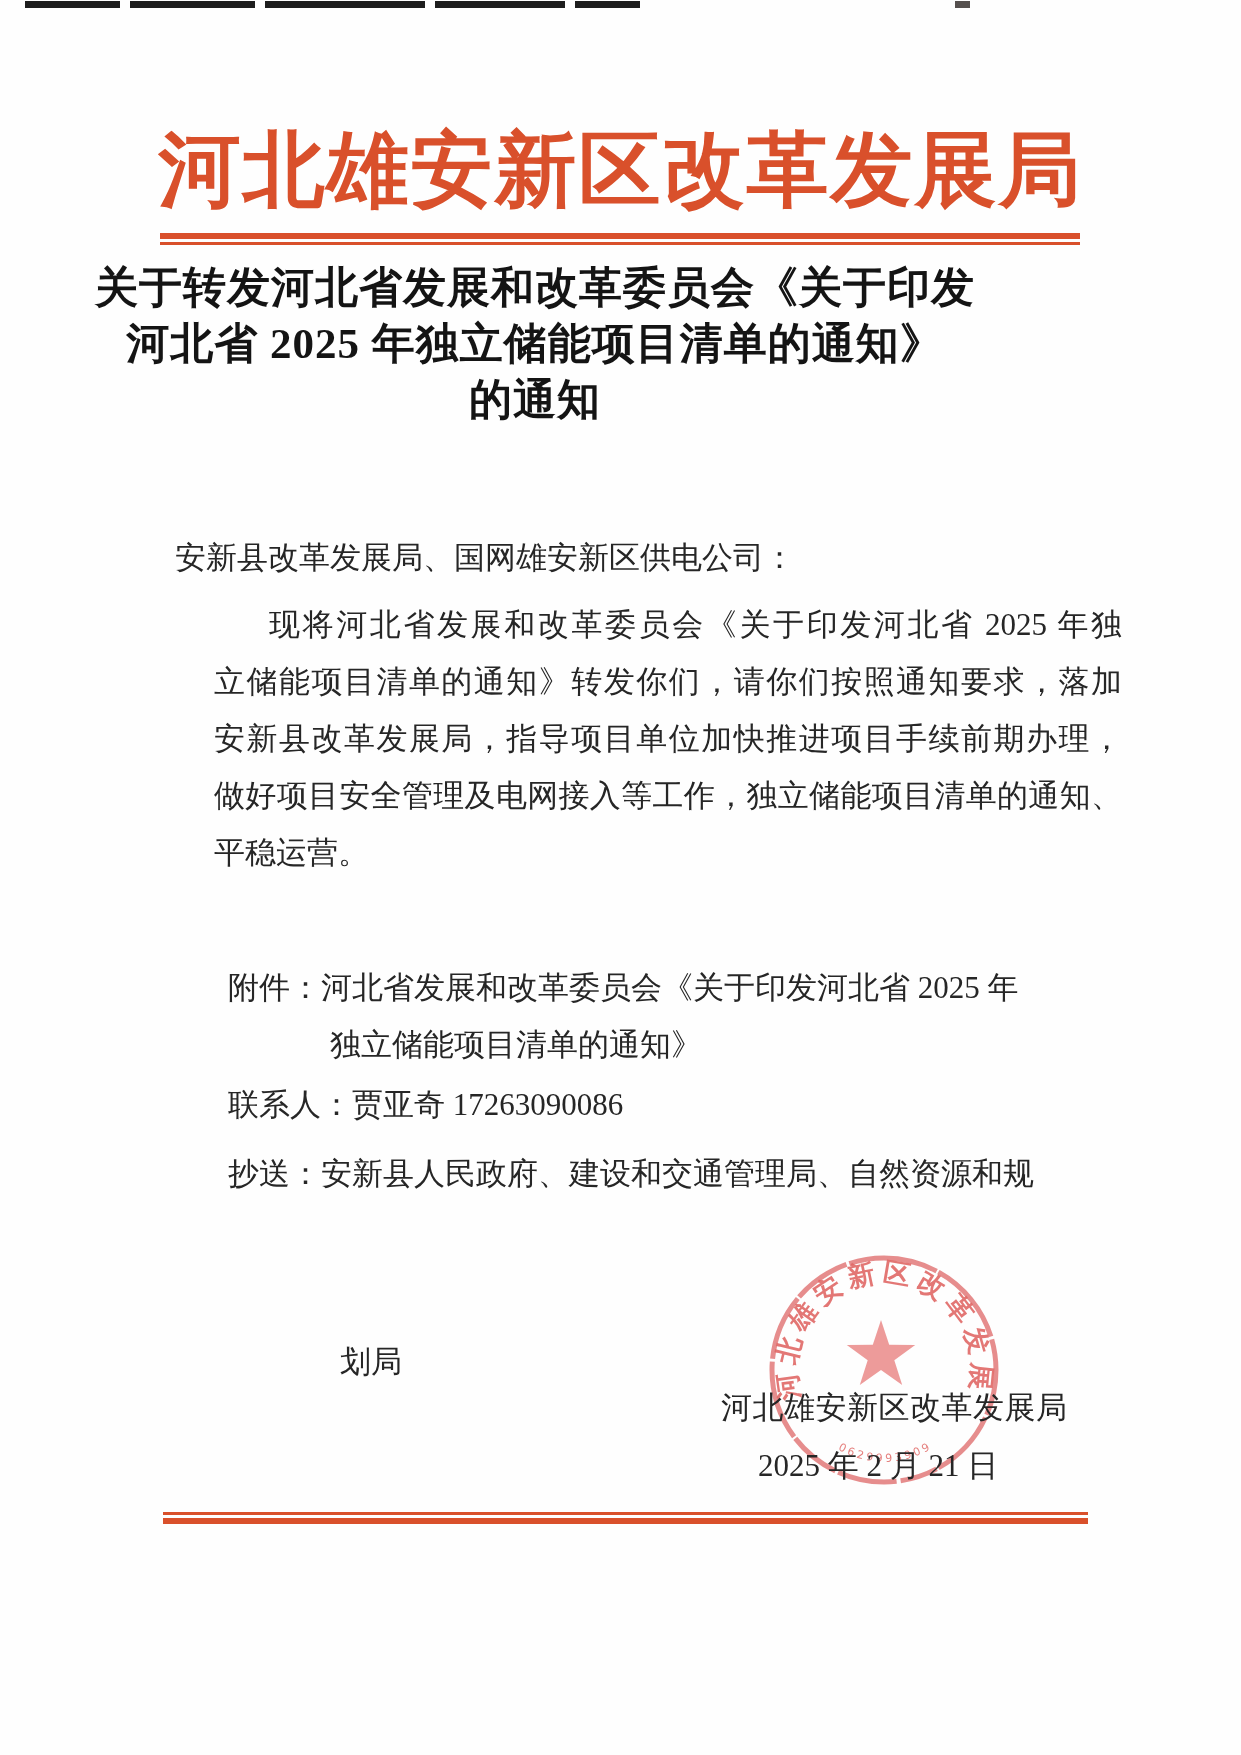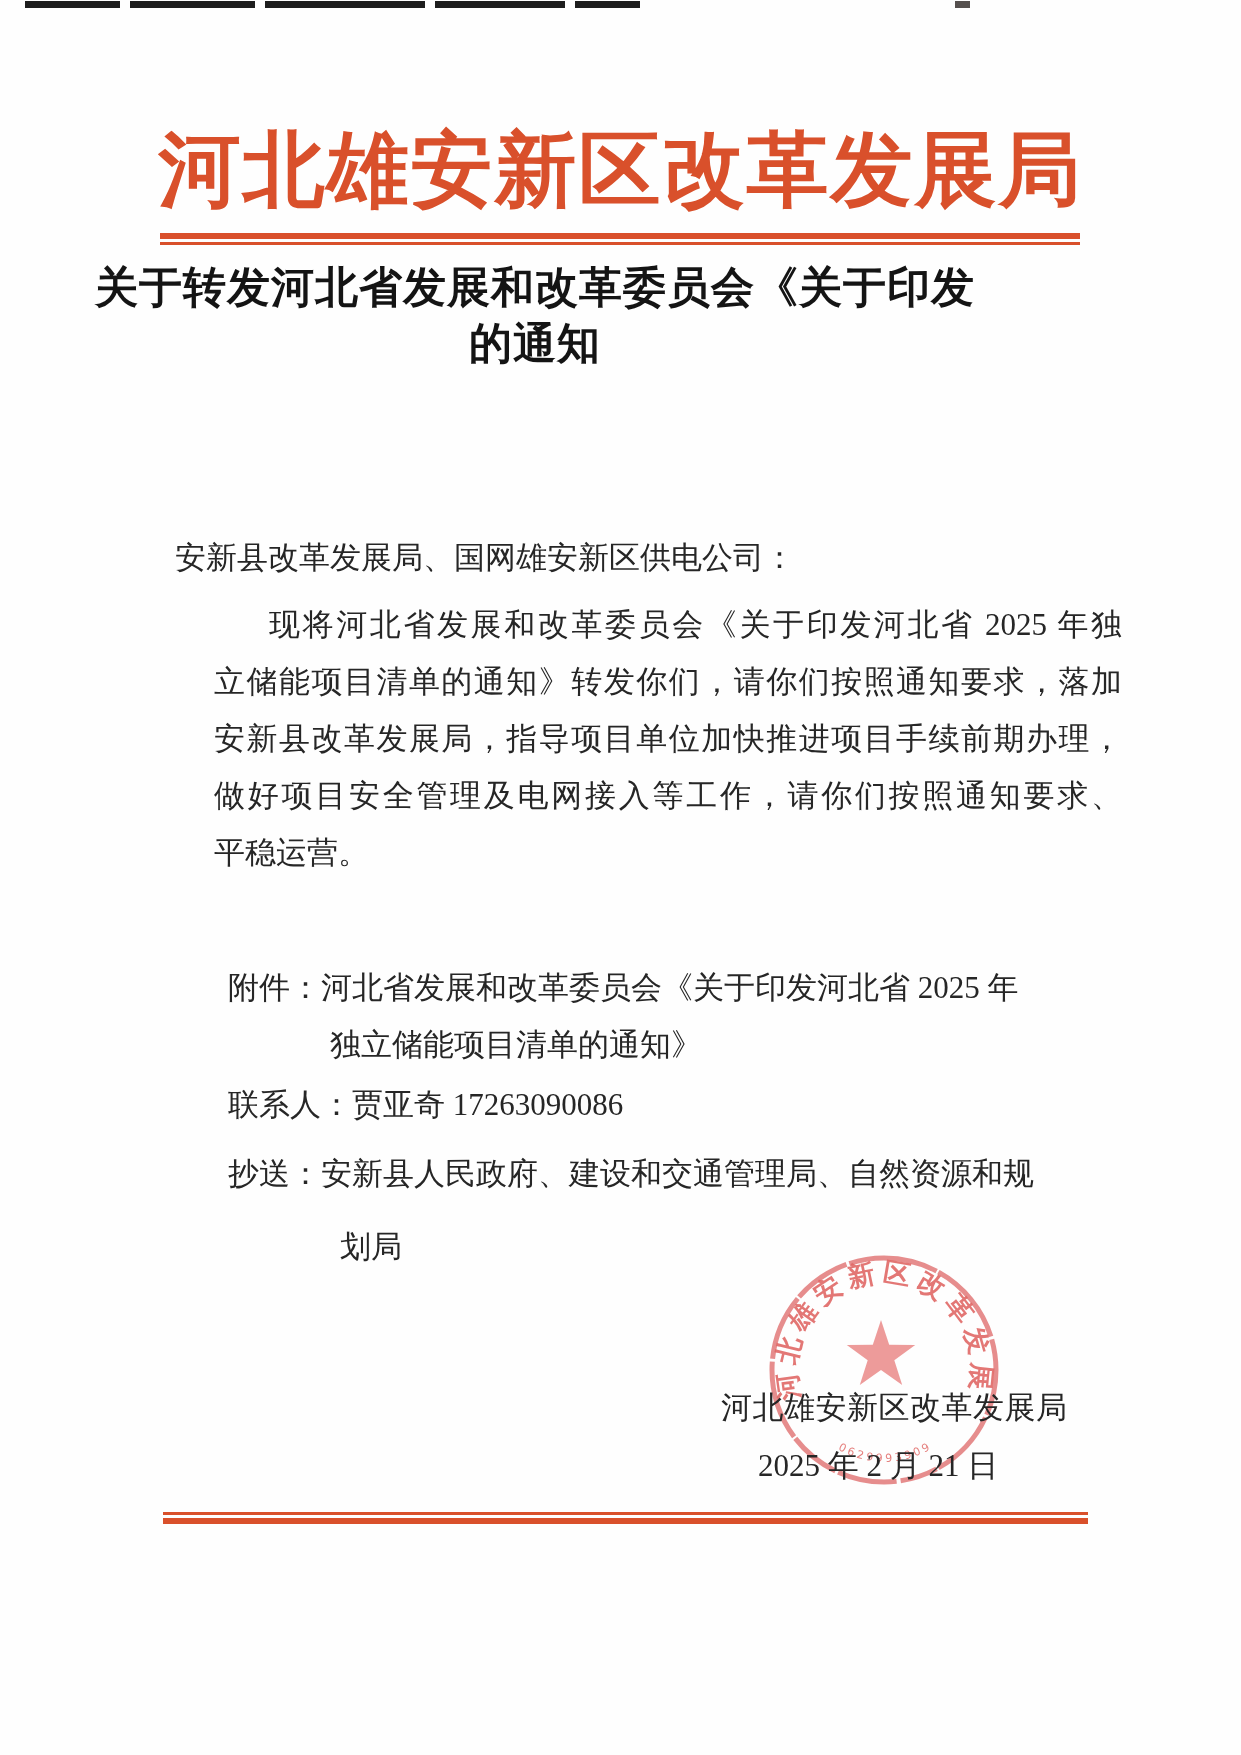--- a/index.html
+++ b/index.html
@@ -72,39 +72,40 @@
 <div class="page">
 
   <div class="abs scan-strip"></div>
 
   <div class="abs masthead">河北雄安新区改革发展局</div>
 
   <div class="abs rule-top"></div>
 
   <div class="abs doc-title">
     <div>关于转发河北省发展和改革委员会《关于印发</div>
+    <div>河北省 2025 年独立储能项目清单的通知》</div>
     <div>的通知</div>
   </div>
 
   <div class="abs bodytext salutation">安新县改革发展局、国网雄安新区供电公司：</div>
 
   <div class="abs para">
     <div class="pline first">现将河北省发展和改革委员会《关于印发河北省 2025 年独</div>
     <div class="pline">立储能项目清单的通知》转发你们，请你们按照通知要求，落加</div>
     <div class="pline">安新县改革发展局，指导项目单位加快推进项目手续前期办理，</div>
-    <div class="pline">做好项目安全管理及电网接入等工作，请你们按照通知要求、</div>
+    <div class="pline">做好项目安全管理及电网接入等工作，独立储能项目清单的通知、</div>
     <div class="pline last">平稳运营。</div>
   </div>
 
   <div class="abs bodytext" style="left:228px;top:970px;">附件：河北省发展和改革委员会《关于印发河北省 2025 年</div>
   <div class="abs bodytext" style="left:330px;top:1027px;">独立储能项目清单的通知》</div>
   <div class="abs bodytext" style="left:228px;top:1087px;">联系人：贾亚奇  17263090086</div>
 
   <div class="abs bodytext" style="left:228px;top:1148px;margin-top:8px;">抄送：安新县人民政府、建设和交通管理局、自然资源和规</div>
-  <div class="abs bodytext" style="left:340px;top:1229px;">划局</div>
+  <div class="abs bodytext" style="left:340px;top:1344px;">划局</div>
 
   <svg class="abs seal" width="240" height="240" viewBox="0 0 240 240">
     <defs>
       <path id="sealTopArc" d="M 35.3 148.1 A 88 88 0 1 1 200.7 148.1" fill="none"></path>
       <path id="sealBottomArc" d="M 65 193 A 92 92 0 0 0 171 193" fill="none"></path>
     </defs>
     <circle cx="118" cy="118" r="112" fill="none" stroke="#e07170" stroke-width="5" stroke-opacity="0.8" stroke-dasharray="46 3 70 2 38 4 60 3 52 2 80 3 66 2 58 3 90 2 85 3"></circle>
     <polygon points="115,68 123.2,92.7 149.2,92.9 128.3,108.3 136.2,133.1 115,118 93.8,133.1 101.7,108.3 80.8,92.9 106.8,92.7" fill="#ea8a88" fill-opacity="0.85"></polygon>
     <text font-family="Liberation Serif, DejaVu Serif, serif" font-size="27" font-weight="bold" fill="#e06866" fill-opacity="0.9" letter-spacing="6">
       <textPath href="#sealTopArc" startOffset="2">河北雄安新区改革发展局</textPath>

